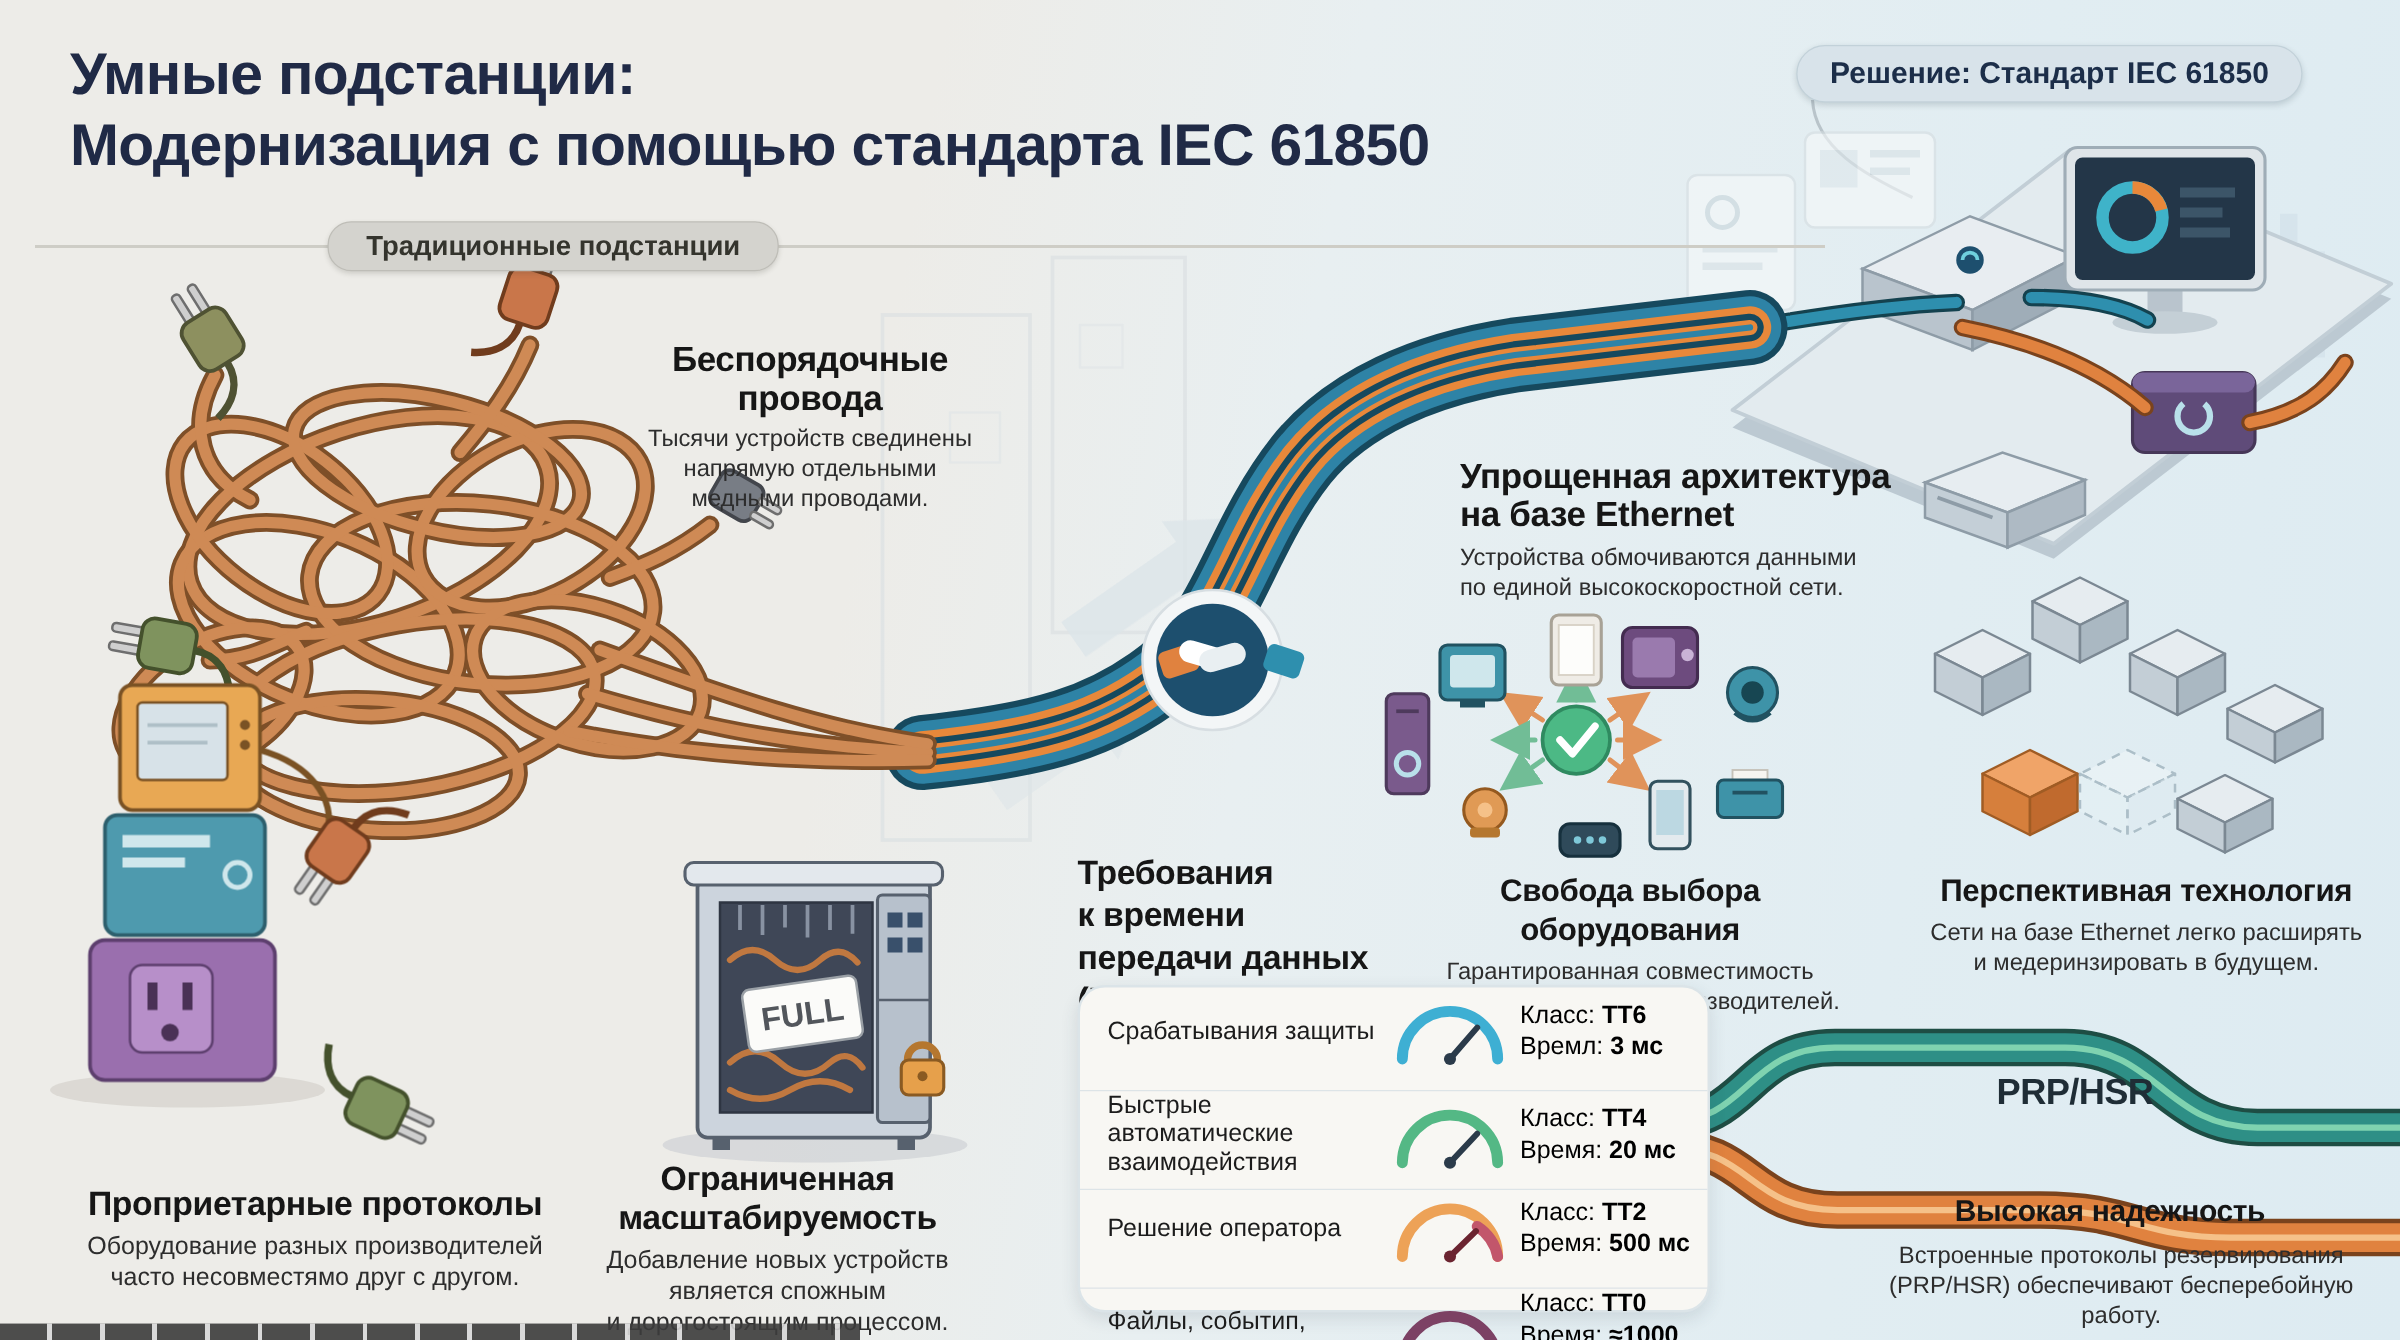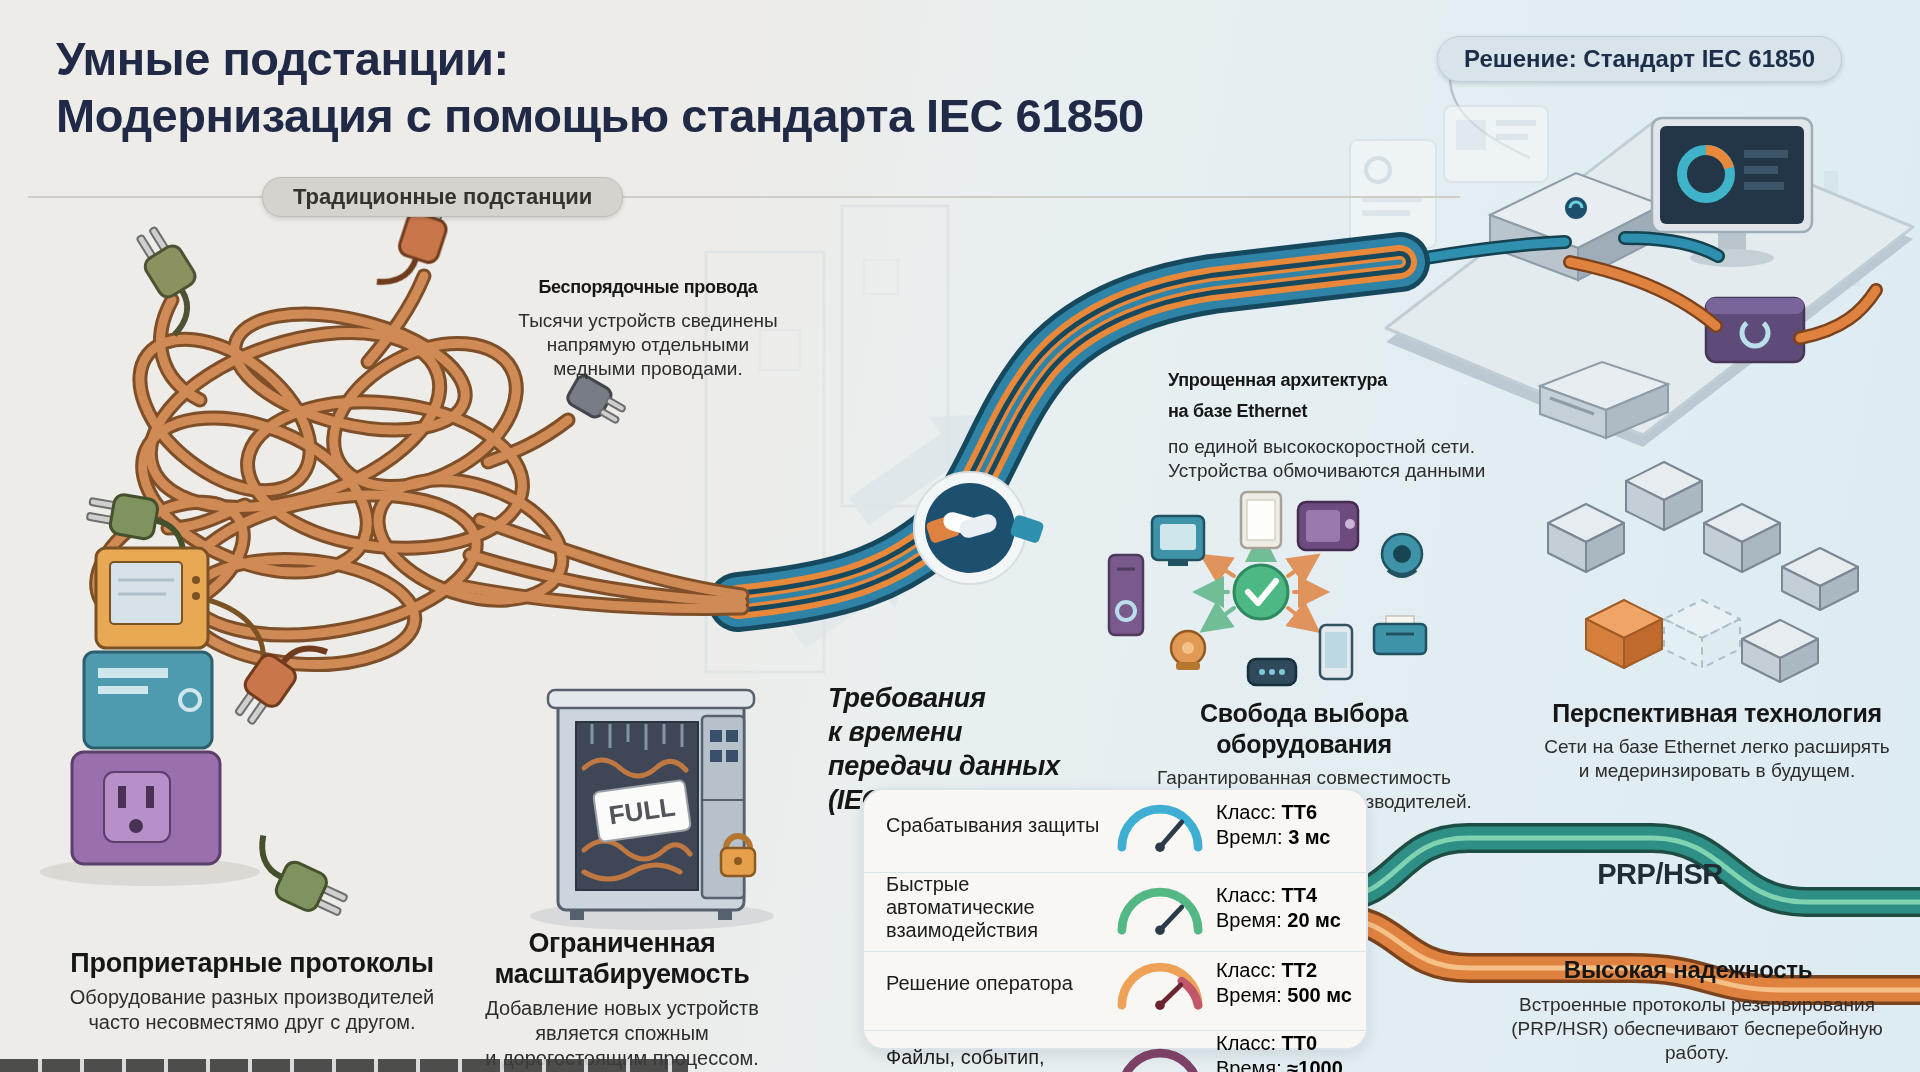--- a/index.html
+++ b/index.html
@@ -20,21 +20,21 @@
   }
   .hline{position:absolute;left:28px;top:196px;width:1432px;height:2px;background:#cecdc6;}
   .pill{
     height:38px;line-height:38px;padding:0 30px;border-radius:19px;
     background:#d4d3ce;border:1px solid #bebdb7;box-shadow:0 2px 4px rgba(60,60,50,.18);
     font-size:22px;font-weight:700;color:#34342d;white-space:nowrap;
   }
   
   .blk{text-align:center;}
   .blk.left{text-align:left;margin-top:11px;}
-  .h1{font-size:18px;font-weight:700;color:#161616;line-height:31px;letter-spacing:-0.3px;}
+  .h1{font-size:28px;font-weight:700;color:#161616;line-height:31px;letter-spacing:-0.3px;}
   .h1.big{font-size:27px;}
   .h1.bigger{font-size:24px;}
   .desc{font-size:19px;color:#2d2d2d;line-height:24px;margin-top:6px;}
   .desc.d20{font-size:20px;line-height:25px;}
   .prp-label{font-size:29px;font-weight:700;color:#1f2d36;letter-spacing:-0.5px;}
   
   .speed-card{
     position:absolute;left:862px;top:788px;width:506px;height:262px;box-sizing:border-box;
     background:#f8f7f3;border:2px solid #dbe4e8;border-radius:22px;
     box-shadow:0 5px 14px rgba(40,60,70,.12);padding:4px 0;
@@ -438,37 +438,37 @@
       <div class="auto">Ограниченная</div>
       <div class="auto">масштабируемость</div>
     </div>
     <div class="desc d20">
       <div class="auto">Добавление новых устройств</div>
       <div class="auto">является спожным</div>
       <div class="auto">и дорогостоящим процессом.</div>
     </div>
   </div>
 
-  <div class="abs blk left" style="left:828px;top:670px;width:260px;font-style:italic;">
+  <div class="abs blk left" style="left:862px;top:670px;width:260px;">
     <div class="h1 big" style="line-height:34px;">
       <div class="auto">Требования</div>
       <div class="auto">к времени</div>
       <div class="auto">передачи данных</div>
       <div class="auto">(IEC 61850)</div>
     </div>
   </div>
 
   <div class="abs blk left" style="left:1168px;top:354px;width:360px;">
     <div class="h1">
       <div class="auto">Упрощенная архитектура</div>
       <div class="auto">на базе Ethernet</div>
     </div>
     <div class="desc" style="margin-top:8px;">
+      <div class="auto">Устройства обмочиваются данными</div>
       <div class="auto">по единой высокоскоростной сети.</div>
-      <div class="auto">Устройства обмочиваются данными</div>
     </div>
   </div>
 
   <div class="abs blk" style="left:1118px;top:698px;width:372px;">
     <div class="h1" style="font-size:25px;">Свобода выбора оборудования</div>
     <div class="desc">
       <div class="auto">Гарантированная совместимость</div>
       <div class="auto">продуктов от разных производителей.</div>
     </div>
   </div>

